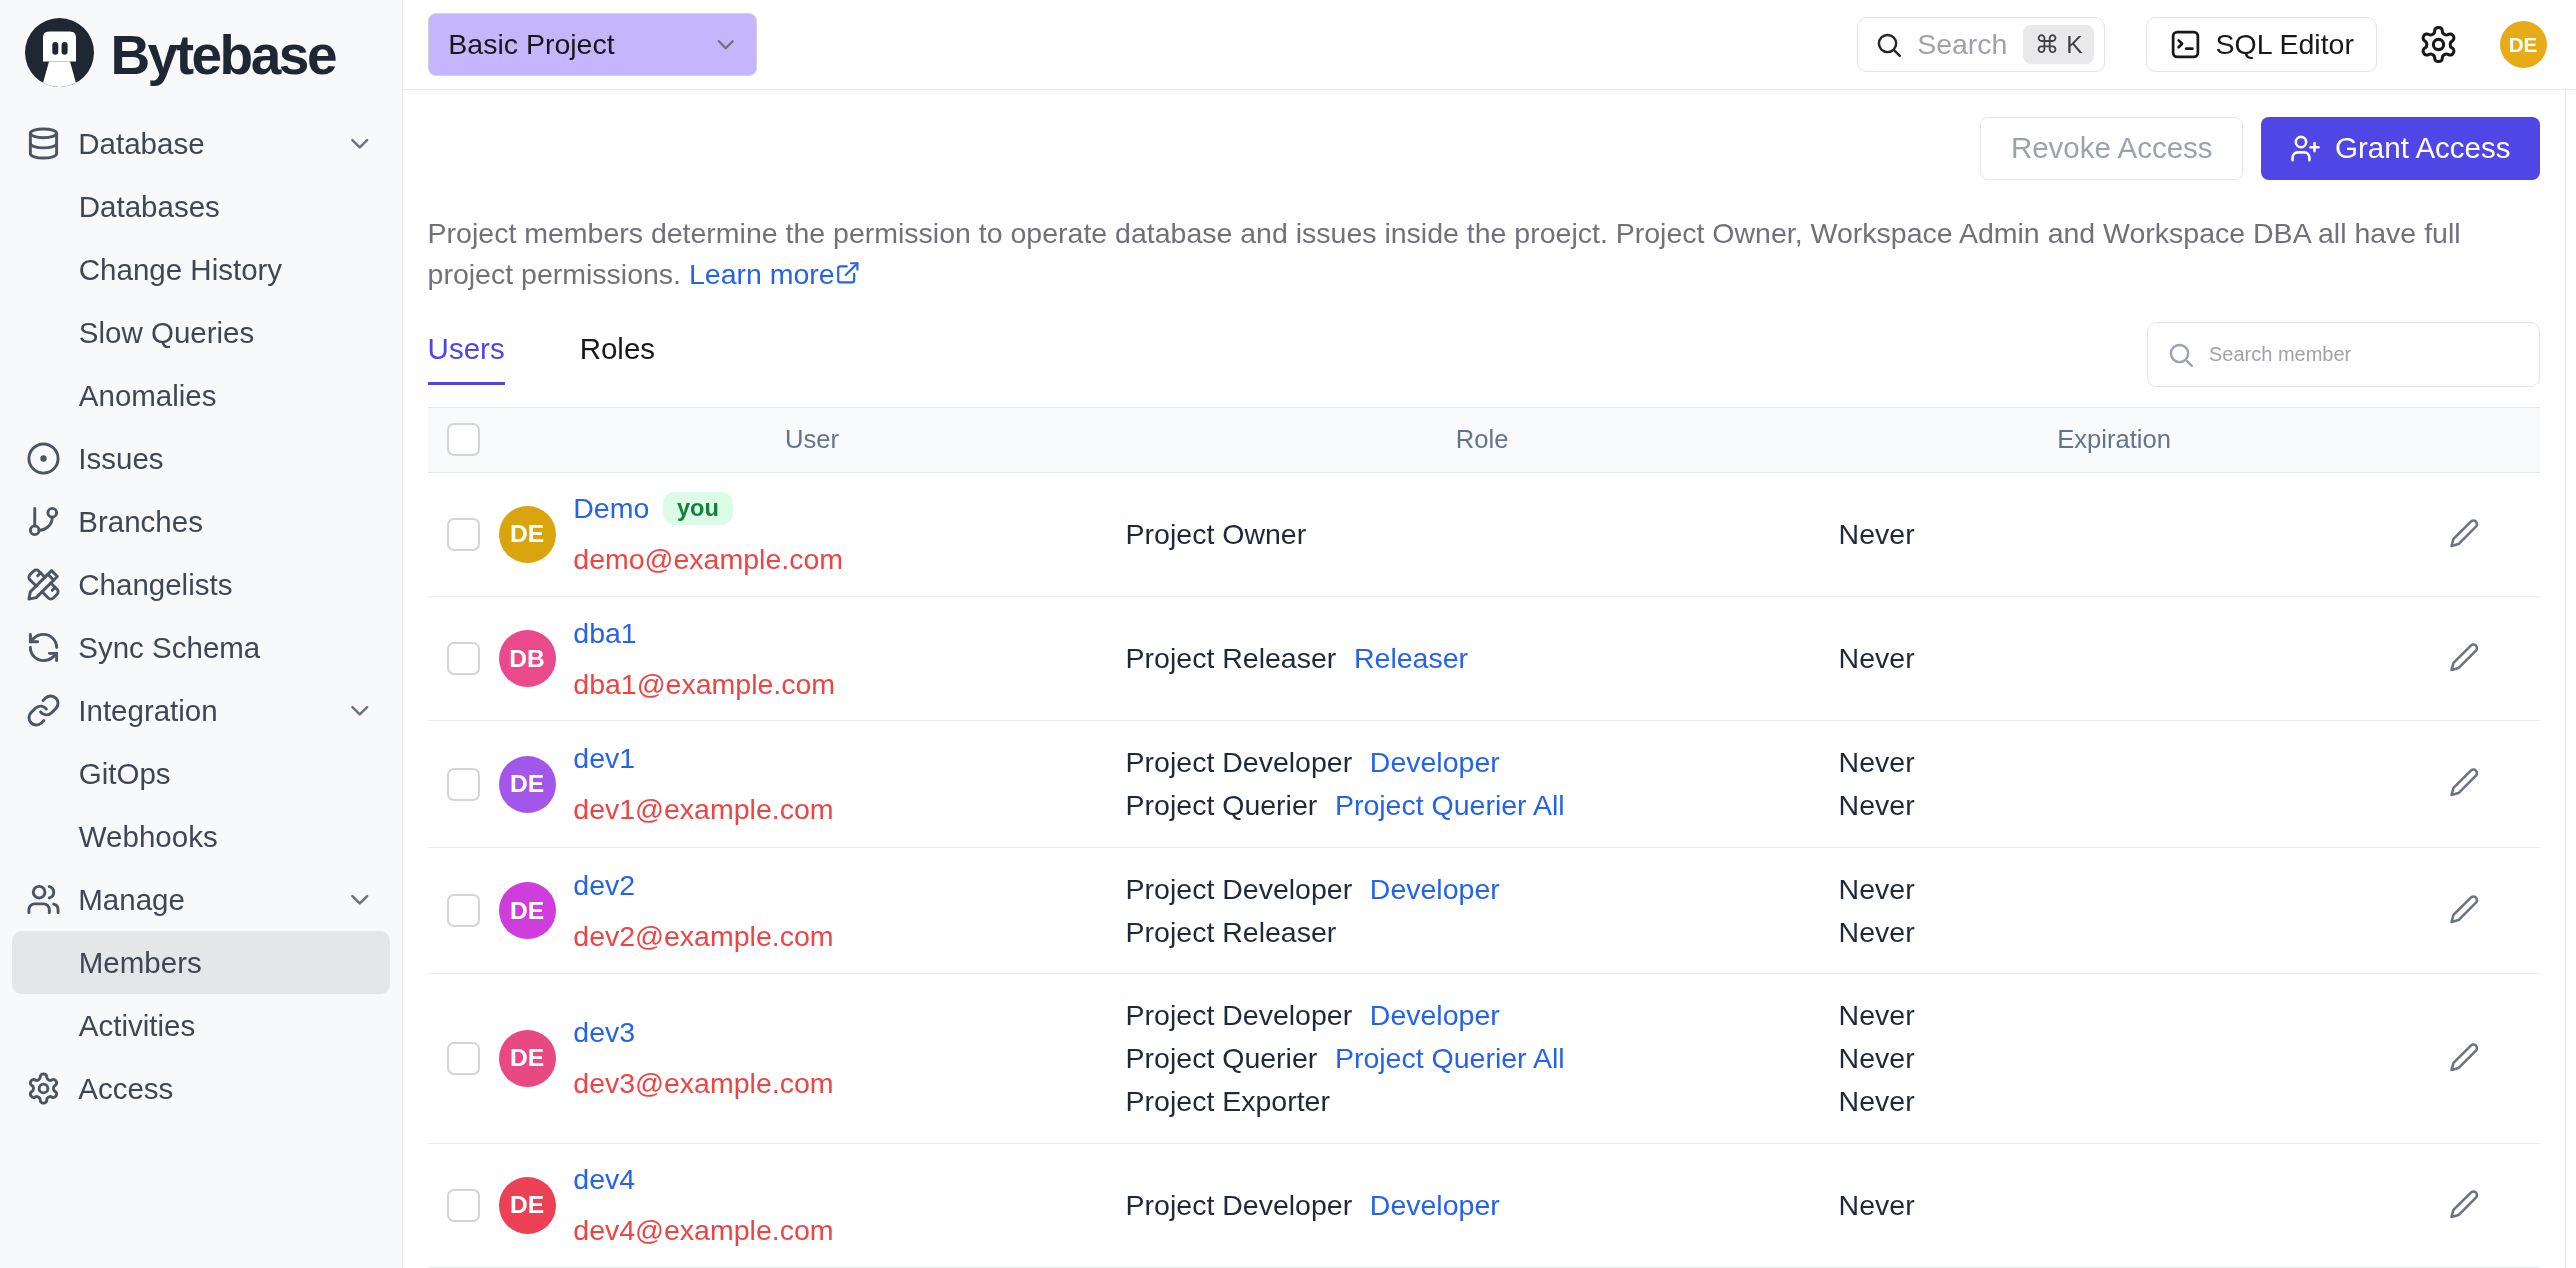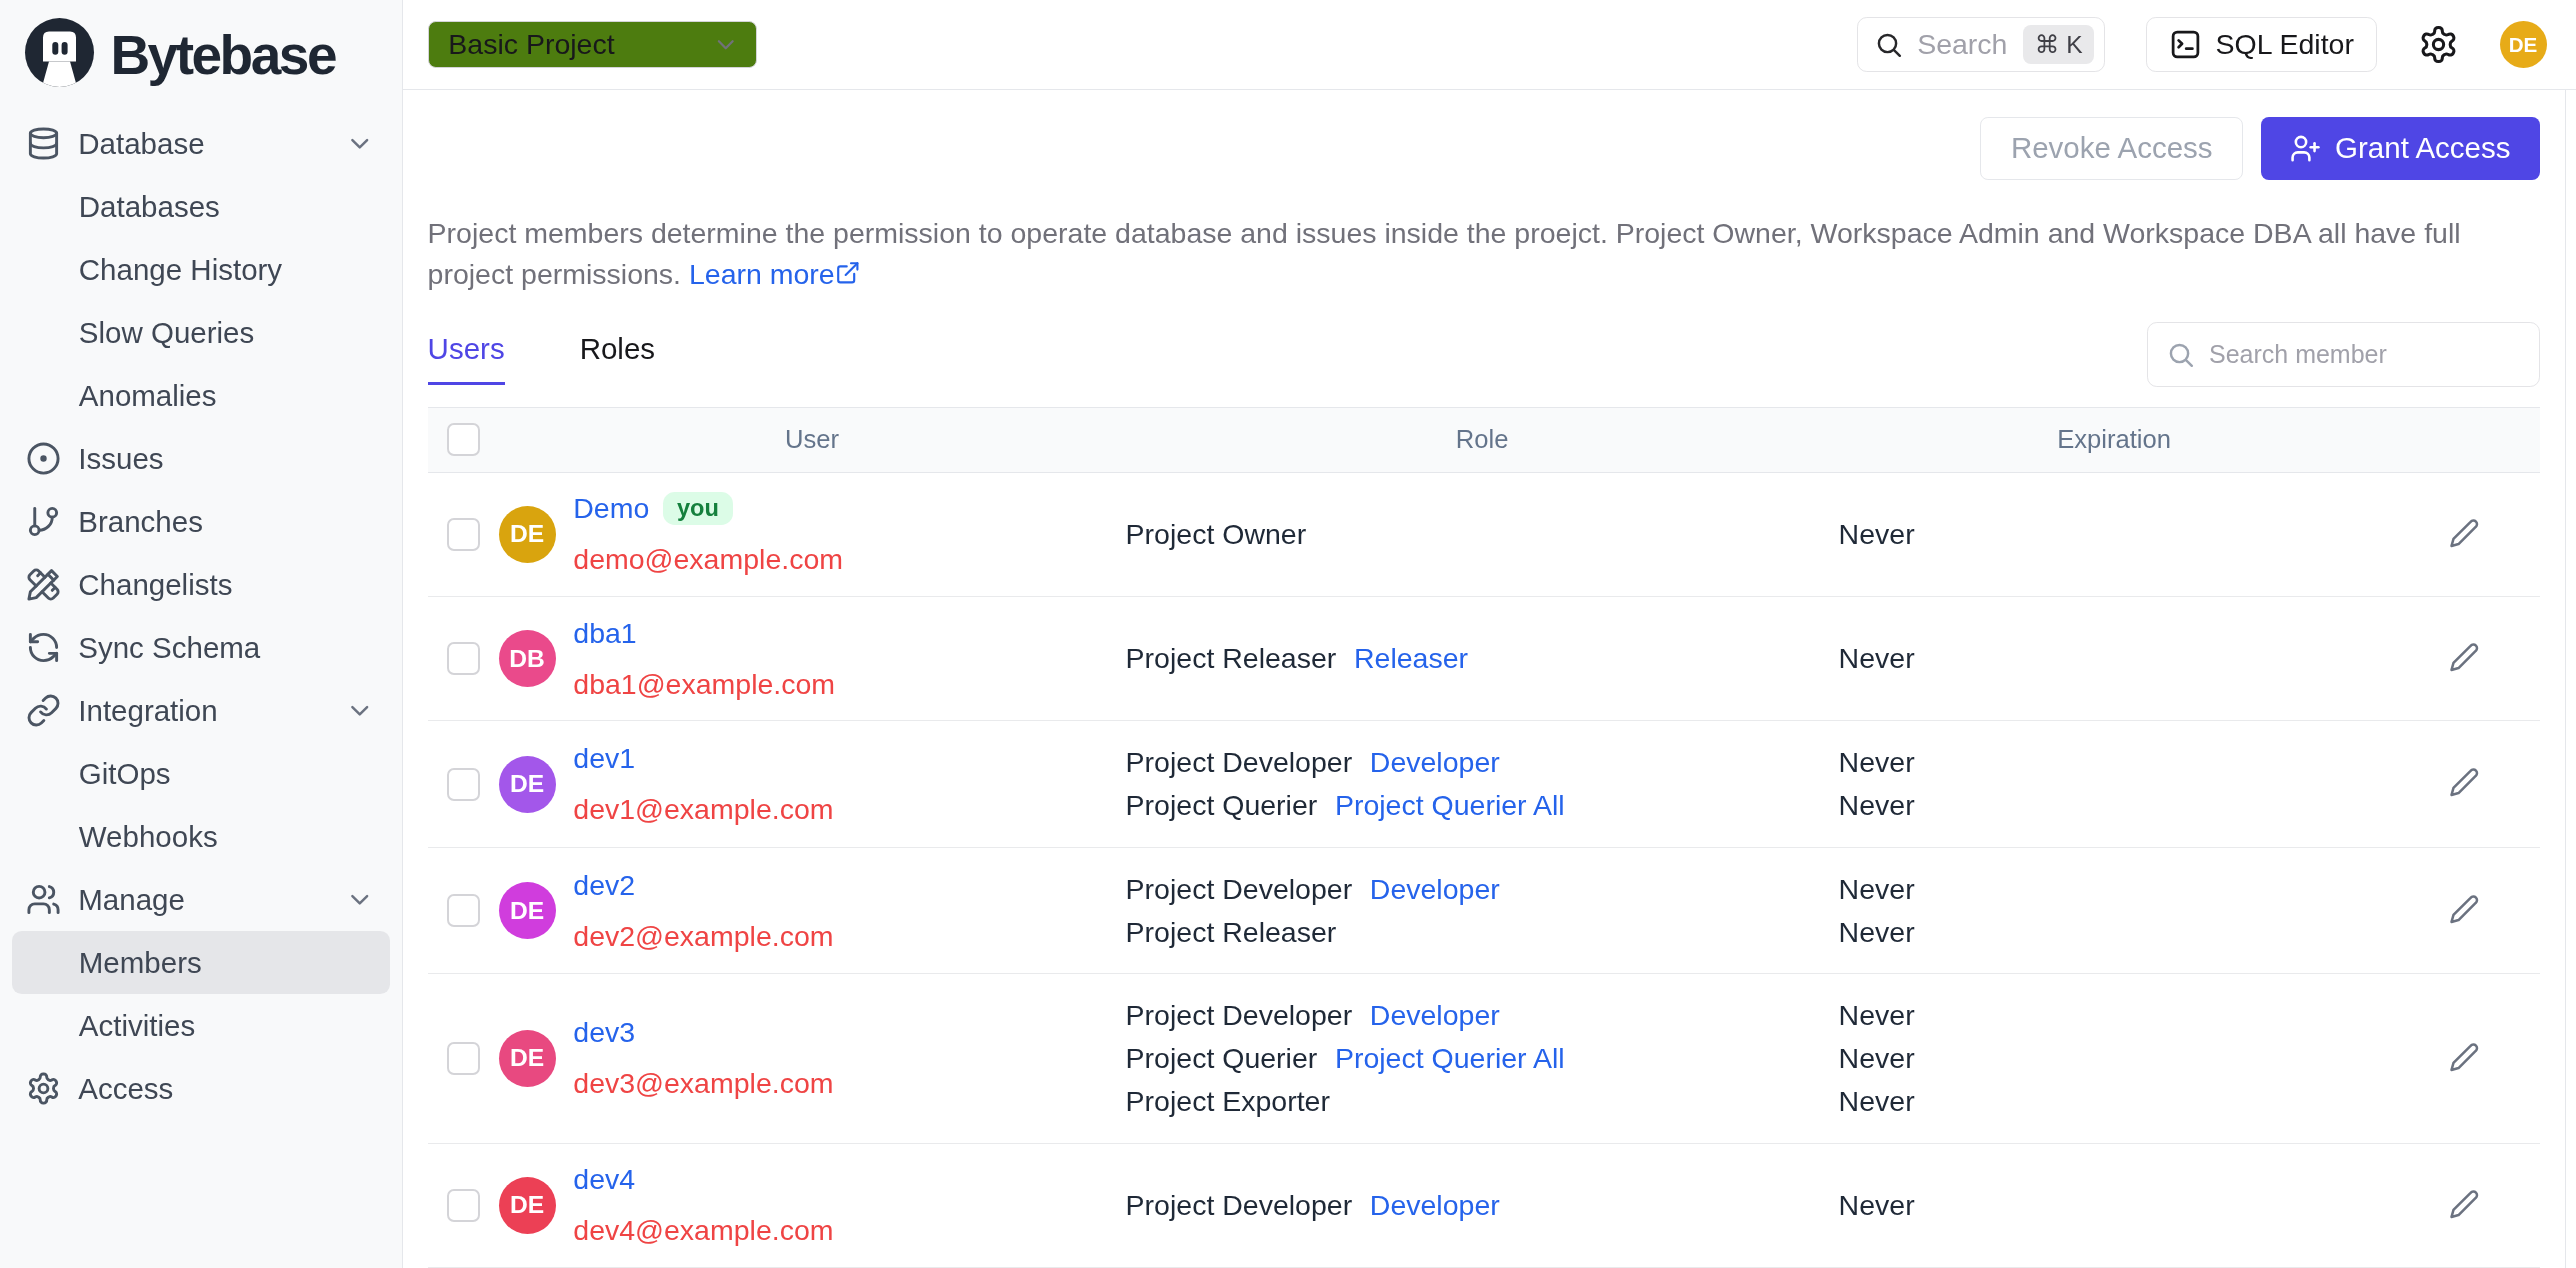--- a/index.html
+++ b/index.html
@@ -19,21 +19,21 @@
   .nav-item.sub { padding-left: 67px; font-weight: 400; }
   .nav-item.active { background: #e5e6e9; }
   .nav-icon { width: 35px; height: 35px; margin-right: 17.7px; color: #4b5563; display: inline-flex; flex: none; }
   .nav-icon svg { width: 35px; height: 35px; }
   .nav-chevron { margin-left: auto; margin-right: 15.7px; width: 29.5px; height: 29.5px; color: #6b7280; display: inline-flex; }
   .nav-chevron svg { width: 29.5px; height: 29.5px; }
 
   
   .main { flex: 1; display: flex; flex-direction: column; position: relative; }
   .topbar { height: 90px; min-height: 90px; display: flex; align-items: center; border-bottom: 1px solid #e5e7eb; padding: 0 29.5px 0 24.6px; background: #fff; }
-  .project-select { width: 329px; height: 47px; border: 1px solid #d4d4d8; border-radius: 7.9px; display: flex; align-items: center; padding: 0 15.7px 0 19.7px; font-size: 28.5px; color: #18181b; background: #4d7c0f; cursor: pointer; justify-content: space-between; }
+  .project-select { width: 329px; height: 63px; border: 1px solid #d4d4d8; border-radius: 7.9px; display: flex; align-items: center; padding: 0 15.7px 0 19.7px; font-size: 28.5px; color: #18181b; background: #c4b5fd; cursor: pointer; justify-content: space-between; }
   .sel-chevron { margin-left: auto; width: 27.5px; height: 27.5px; color: #71717a; display: inline-flex; }
   .sel-chevron svg { width: 27.5px; height: 27.5px; }
   .topbar-right { margin-left: auto; display: flex; align-items: center; gap: 41px; }
   .search-box { width: 248px; height: 55px; border: 1px solid #e4e4e7; border-radius: 9.8px; display: flex; align-items: center; padding: 0 9.8px 0 15.7px; background: #fff; cursor: text; }
   .s-icon { width: 29.5px; height: 29.5px; color: #27272a; display: inline-flex; }
   .s-icon svg { width: 29.5px; height: 29.5px; }
   .s-ph { margin-left: 13.8px; font-size: 28.5px; color: #a1a1aa; }
   .kbd-chip { margin-left: auto; background: #e9e9eb; border-radius: 7.9px; padding: 4.9px 11.8px; font-size: 24.6px; color: #3f3f46; white-space: nowrap; }
   .sql-btn { height: 55px; border: 1px solid #e4e4e7; border-radius: 9.8px; display: flex; align-items: center; gap: 13.8px; padding: 0 21.6px; font-size: 28.5px; color: #18181b; background: #fff; cursor: pointer; }
   .t-icon { width: 33px; height: 33px; display: inline-flex; color: #18181b; }
@@ -56,21 +56,21 @@
   .ext-icon { display: inline-flex; width: 25.6px; height: 25.6px; vertical-align: -2px; color: #2563eb; }
   .ext-icon svg { width: 25.6px; height: 25.6px; }
 
   .tabs-row { margin-top: 27.5px; display: flex; align-items: center; justify-content: space-between; }
   .tabs { display: flex; gap: 75px; }
   .tab { font-size: 29.5px; padding-bottom: 15.7px; cursor: pointer; border-bottom: 3.9px solid transparent; margin-top: 8px; }
   .tab.active { color: #4f46e5; border-bottom-color: #4f46e5; }
   .tab.inactive { color: #18181b; }
   .member-search { width: 393px; height: 65px; border: 1px solid #e4e4e7; border-radius: 9.8px; display: flex; align-items: center; padding: 0 17.7px; gap: 13.8px; background: #fff; }
   .member-search .s-icon { color: #9ca3af; }
-  .member-search input { border: none; outline: none; flex: 1; font-size: 25px; font-family: inherit; color: #18181b; background: transparent; min-width: 0; }
+  .member-search input { border: none; outline: none; flex: 1; font-size: 20px; font-family: inherit; color: #18181b; background: transparent; min-width: 0; }
   .member-search input::placeholder { color: #a1a1aa; }
 
   
   table.members { margin-top: 19.7px; width: 2112px; border-collapse: collapse; table-layout: fixed; }
   thead tr { background: #f9fafb; height: 65px; }
   thead tr th { border-top: 1px solid #e5e7eb; border-bottom: 1px solid #e5e7eb; text-align: center; font-size: 25.6px; color: #64748b; font-weight: 400; }
   tbody tr { border-bottom: 1px solid #e9eaec; }
   td { vertical-align: middle; padding: 19.7px 0; }
   .cb { width: 33px; height: 33px; border: 2px solid #d4d4d8; border-radius: 6.9px; background: #fff; margin-left: 19.7px; cursor: pointer; }
   thead .cb { margin-left: 19.7px; }

